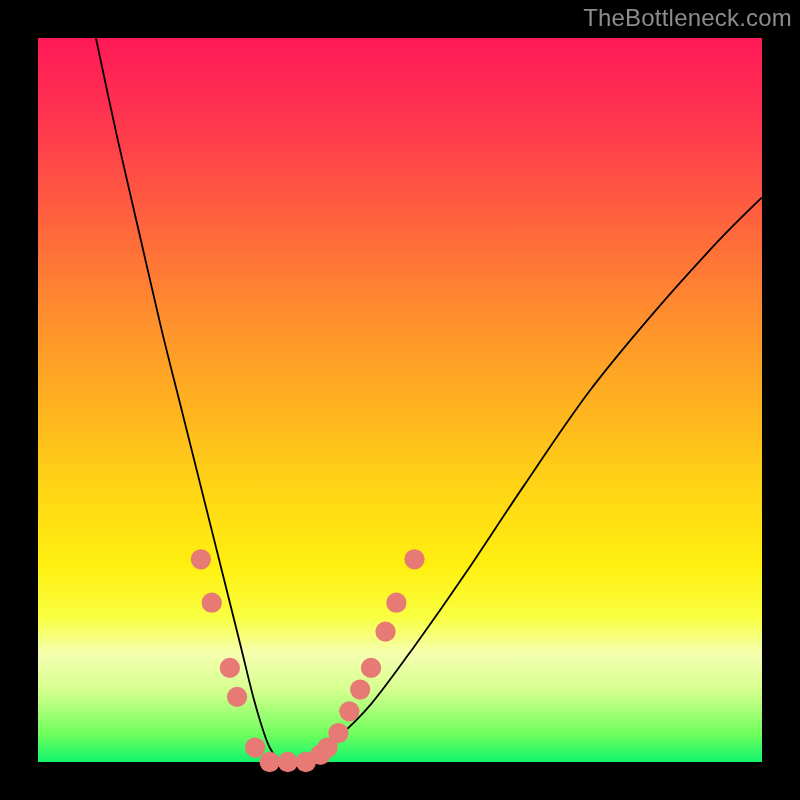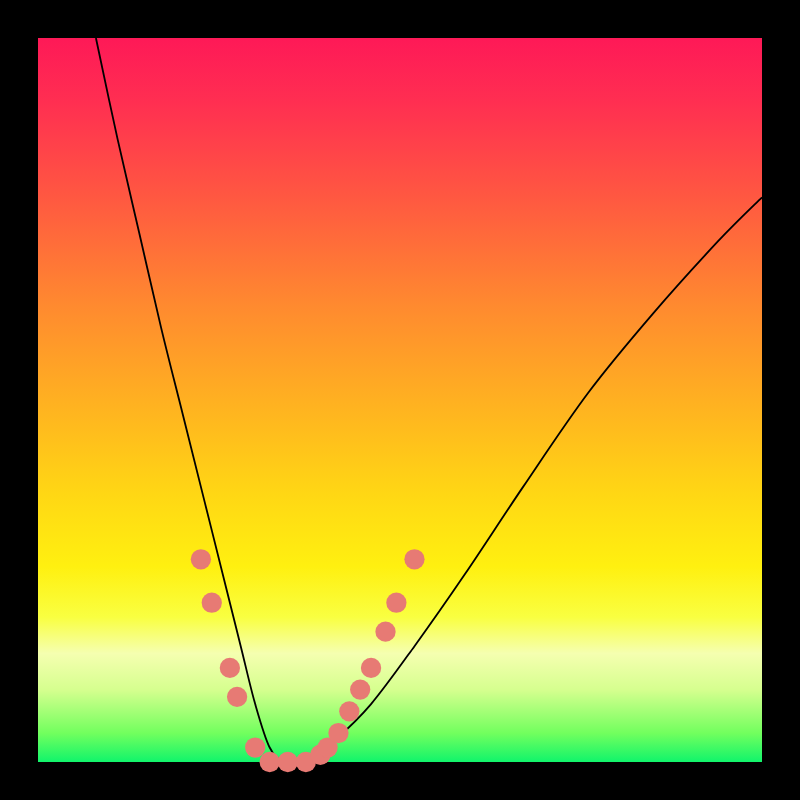--- a/index.html
+++ b/index.html
@@ -59,20 +59,21 @@
     inset: 0;
     width: 100%;
     height: 100%;
     overflow: visible;
   }
 </style>
 </head>
 <body>
 
 <div class="frame">
+  <div class="watermark">TheBottleneck.com</div>
 
   <div class="plot-area">
     <div class="gradient-bg"></div>
     <svg class="curve" viewBox="0 0 100 100" preserveAspectRatio="none">
       <path fill="none" stroke="#000000" stroke-width="0.25" d="M 8 0 C 8.50 2.33, 10.00 9.50, 11.00 14.00 C 12.00 18.50, 13.00 22.67, 14.00 27.00 C 15.00 31.33, 16.00 35.83, 17.00 40.00 C 18.00 44.17, 19.00 48.00, 20.00 52.00 C 21.00 56.00, 22.00 60.00, 23.00 64.00 C 24.00 68.00, 25.17 72.67, 26.00 76.00 C 26.83 79.33, 27.33 81.33, 28.00 84.00 C 28.67 86.67, 29.33 89.67, 30.00 92.00 C 30.67 94.33, 31.33 96.67, 32.00 98.00 C 32.67 99.33, 33.17 99.67, 34.00 100.00 C 34.83 100.33, 35.83 100.50, 37.00 100.00 C 38.17 99.50, 39.50 98.33, 41.00 97.00 C 42.50 95.67, 44.17 94.17, 46.00 92.00 C 47.83 89.83, 49.83 87.00, 52.00 84.00 C 54.17 81.00, 56.50 77.67, 59.00 74.00 C 61.50 70.33, 64.17 66.17, 67.00 62.00 C 69.83 57.83, 73.00 53.00, 76.00 49.00 C 79.00 45.00, 82.00 41.50, 85.00 38.00 C 88.00 34.50, 91.50 30.67, 94.00 28.00 C 96.50 25.33, 99.00 23.00, 100.00 22.00"></path>
       <g>
           <circle cx="22.5" cy="72" r="1.4" fill="#e77a74"></circle>
           <circle cx="24" cy="78" r="1.4" fill="#e77a74"></circle>
           <circle cx="26.5" cy="87" r="1.4" fill="#e77a74"></circle>
           <circle cx="27.5" cy="91" r="1.4" fill="#e77a74"></circle>

